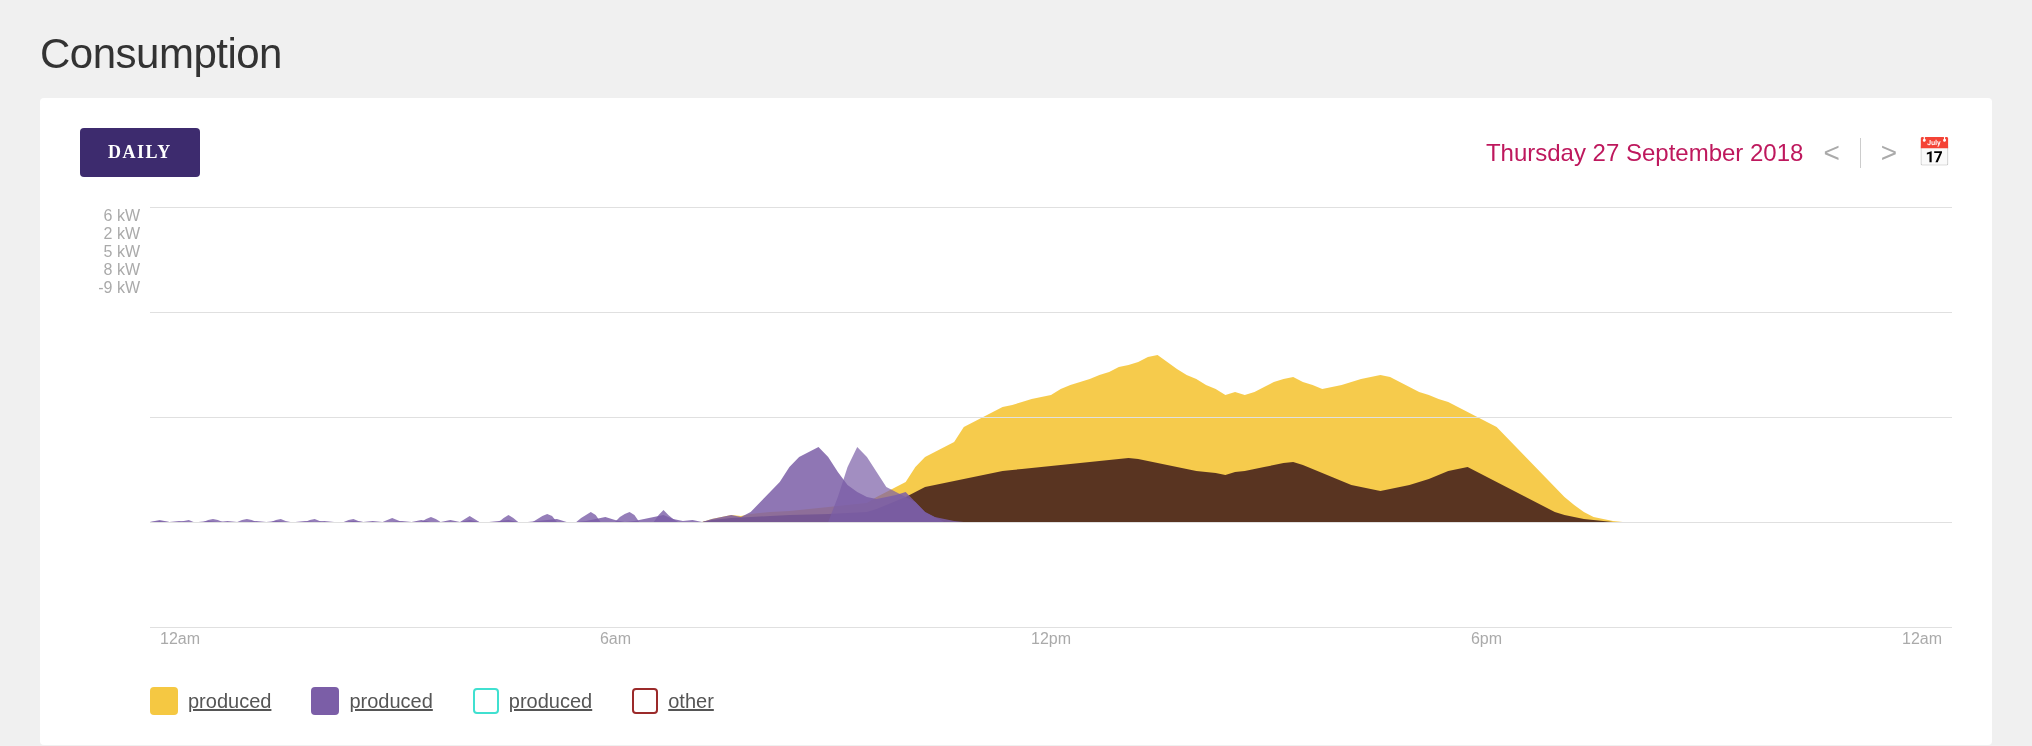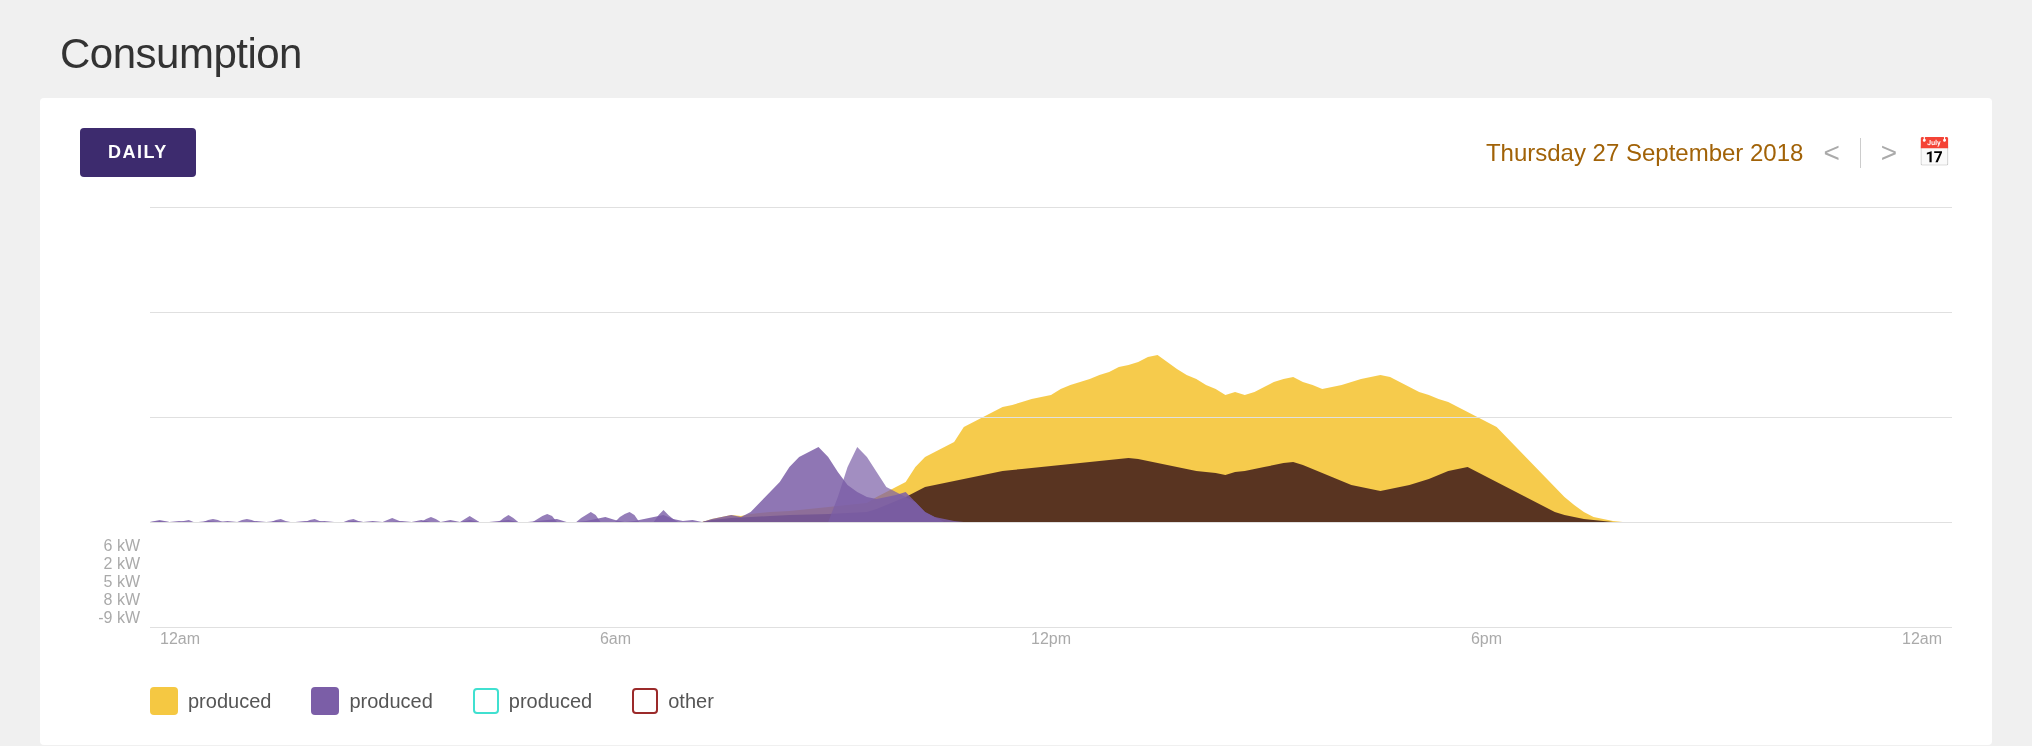--- a/index.html
+++ b/index.html
@@ -12,21 +12,20 @@
     .container {
       background: #f0f0f0;
       padding: 30px 40px 20px 40px;
     }
     .page-title {
       font-size: 42px;
       font-weight: 300;
       color: #333;
       margin-bottom: 20px;
       letter-spacing: -0.5px;
-      margin-left: 20px;
     }
     .card {
       background: #fff;
       border-radius: 4px;
       padding: 30px 40px 30px 40px;
     }
     .header-row {
       display: flex;
       align-items: center;
       justify-content: space-between;
@@ -35,29 +34,30 @@
     .daily-btn {
       background: #3d2b6e;
       color: #fff;
       font-size: 18px;
       font-weight: 700;
       letter-spacing: 1.5px;
       padding: 14px 28px;
       border: none;
       border-radius: 4px;
       cursor: pointer;
+      font-family: Liberation Serif, serif;
     }
     .date-nav {
       display: flex;
       align-items: center;
       gap: 16px;
     }
     .date-text {
       font-size: 24px;
-      color: #a16207;
+      color: #be185d;
       font-weight: 300;
     }
     .nav-btn {
       background: none;
       border: none;
       cursor: pointer;
       font-size: 28px;
       color: #aaa;
       padding: 0 4px;
       line-height: 1;
@@ -78,21 +78,21 @@
       height: 460px;
     }
     .y-axis {
       position: absolute;
       left: 0;
       top: 0;
       bottom: 40px;
       width: 70px;
       display: flex;
       flex-direction: column;
-      justify-content: flex-end;
+      justify-content: flex-start;
     }
     .y-label {
       font-size: 16px;
       color: #aaa;
       text-align: right;
       padding-right: 10px;
     }
     .chart-inner {
       position: absolute;
       left: 70px;
@@ -129,20 +129,21 @@
       gap: 40px;
       margin-top: 20px;
       padding-left: 70px;
     }
     .legend-item {
       display: flex;
       align-items: center;
       gap: 10px;
       font-size: 20px;
       color: #555;
+      text-decoration: underline;
     }
     .legend-swatch {
       width: 28px;
       height: 28px;
       border-radius: 4px;
       flex-shrink: 0;
     }
     .legend-swatch-outline {
       width: 26px;
       height: 26px;

